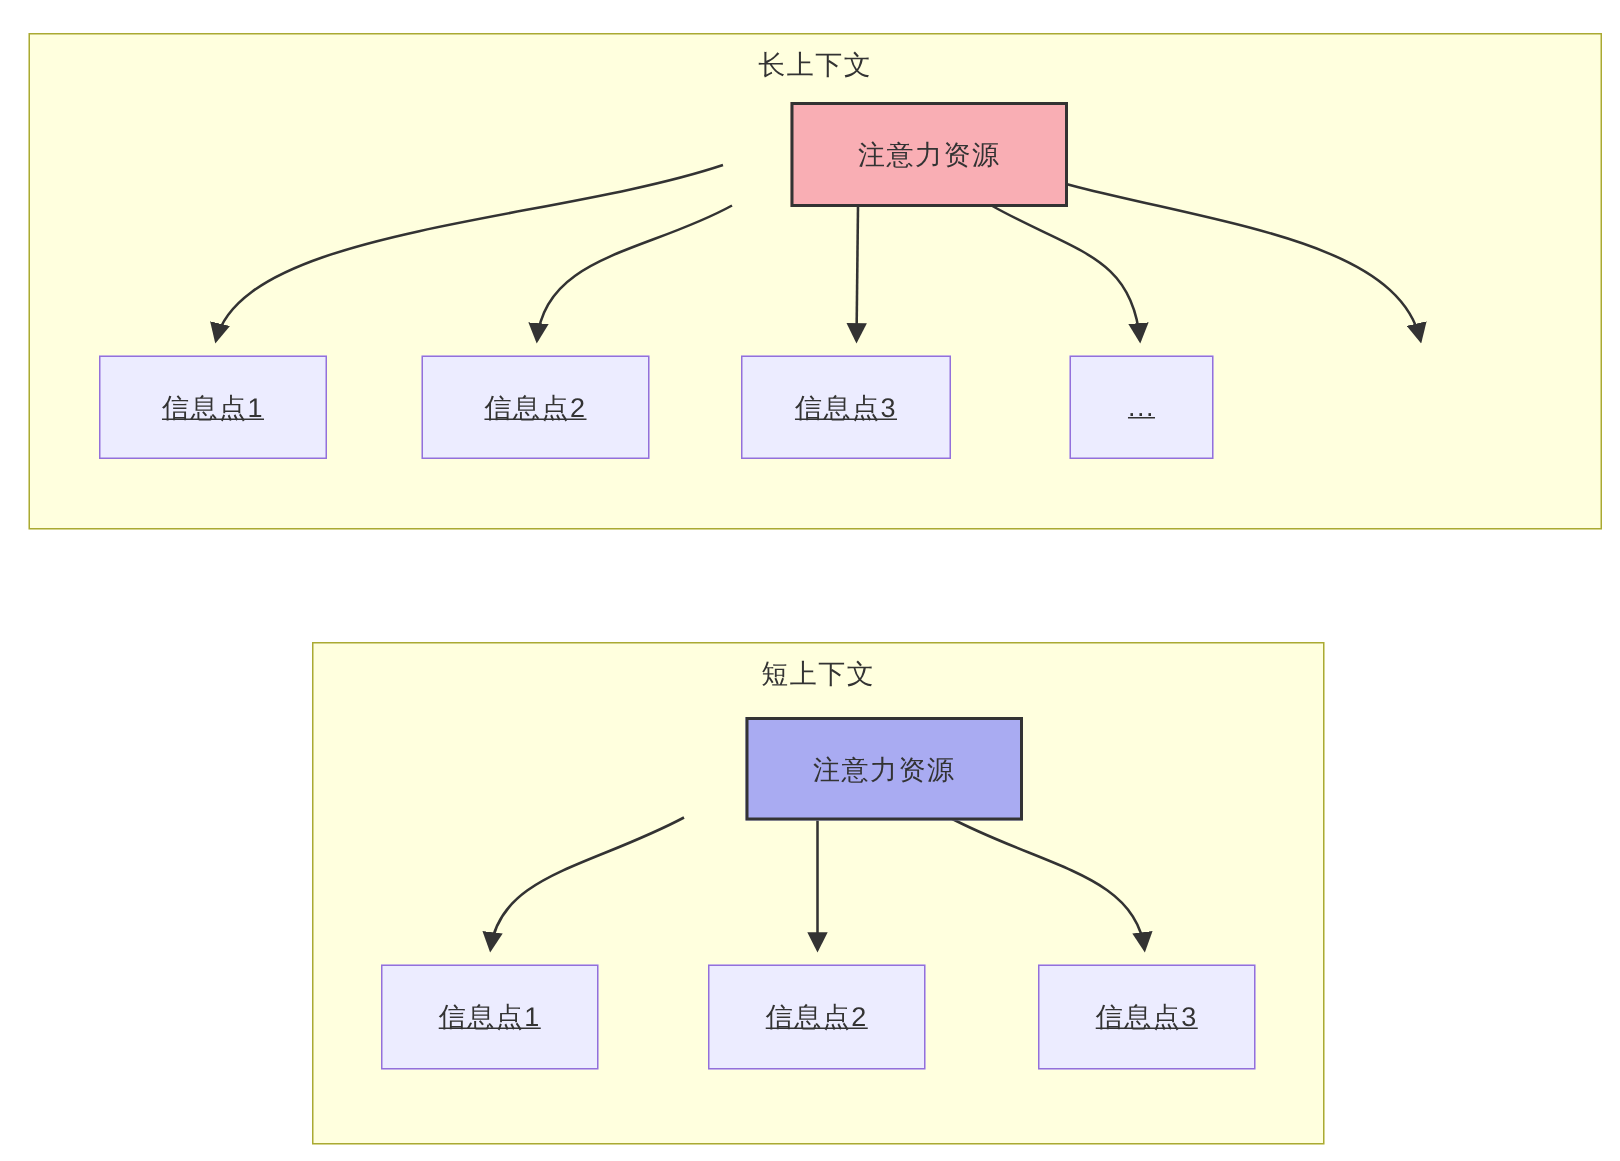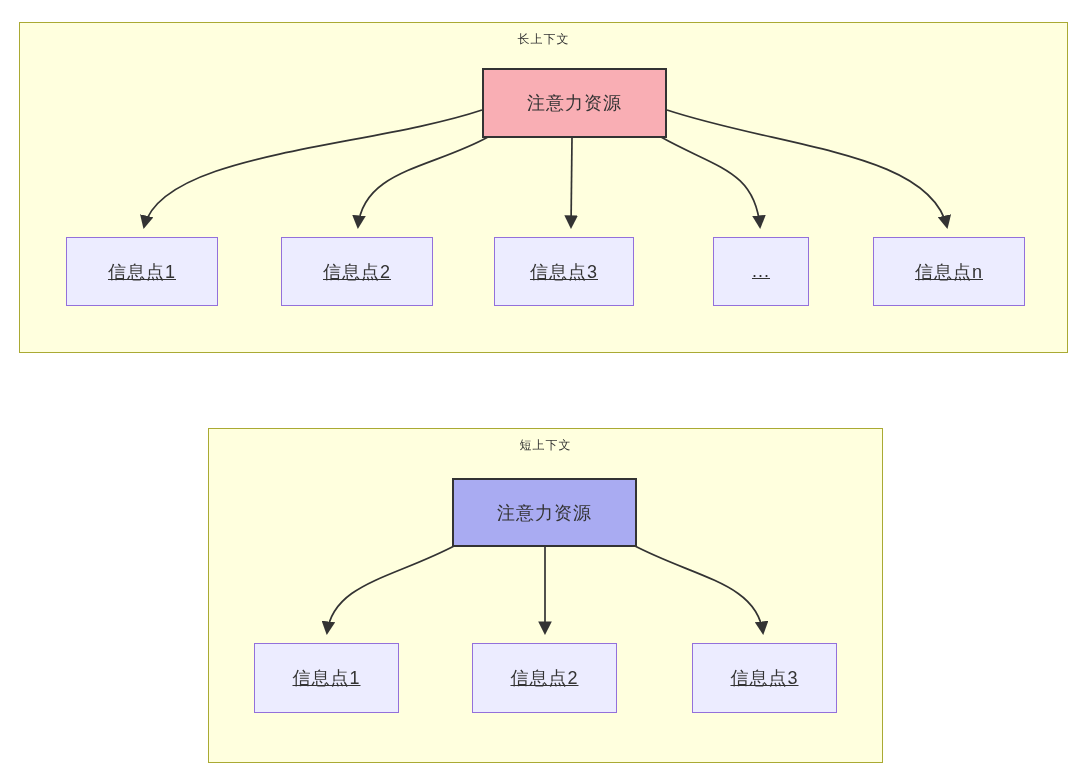--- a/index.html
+++ b/index.html
@@ -25,36 +25,37 @@
   .panel {
     position: absolute;
     background: var(--panel-fill);
     border: 1.5px solid var(--panel-border);
     box-sizing: border-box;
   }
   .panel-title {
     position: absolute;
     top: 8px; left: 0; right: 0;
     text-align: center;
-    font-size: 12px;
+    font-size: 18px;
     color: var(--text);
     letter-spacing: 1px;
   }
   .node {
     position: absolute;
     display: flex;
     align-items: center;
     justify-content: center;
     box-sizing: border-box;
     font-size: 18px;
     color: var(--text);
     letter-spacing: 1px;
   }
   .attention {
     border: 2px solid var(--attention-border);
+    margin-left: 45px;
   }
   .attention-long { background: var(--attention-long-fill); }
   .attention-short { background: var(--attention-short-fill); }
   .info {
     background: var(--info-fill);
     border: 1.2px solid var(--info-border);
     text-decoration: underline;
   }
   svg.arrows {
     position: absolute; left: 0; top: 0;
@@ -98,21 +99,20 @@
     <path class="arrow-path" marker-end="url(#ah)" d="M545,547 L545,633"></path>
     <path class="arrow-path" marker-end="url(#ah)" d="M633,545 C696,578 757,583 763,633"></path>
   </svg>
 
   <div class="node attention attention-long" style="left:482px; top:68px; width:185px; height:70px;">注意力资源</div>
 
   <div class="node info" style="left:66px; top:237px; width:152px; height:69px;">信息点1</div>
   <div class="node info" style="left:281px; top:237px; width:152px; height:69px;">信息点2</div>
   <div class="node info" style="left:494px; top:237px; width:140px; height:69px;">信息点3</div>
   <div class="node info" style="left:713px; top:237px; width:96px; height:69px;">...</div>
-  <div class="node info" style="left:873px; top:237px; width:152px; height:69px;">信息点n</div>
 
   <div class="node attention attention-short" style="left:452px; top:478px; width:185px; height:69px;">注意力资源</div>
 
   <div class="node info" style="left:254px; top:643px; width:145px; height:70px;">信息点1</div>
   <div class="node info" style="left:472px; top:643px; width:145px; height:70px;">信息点2</div>
   <div class="node info" style="left:692px; top:643px; width:145px; height:70px;">信息点3</div>
 
 </div>
 
 </body></html>

